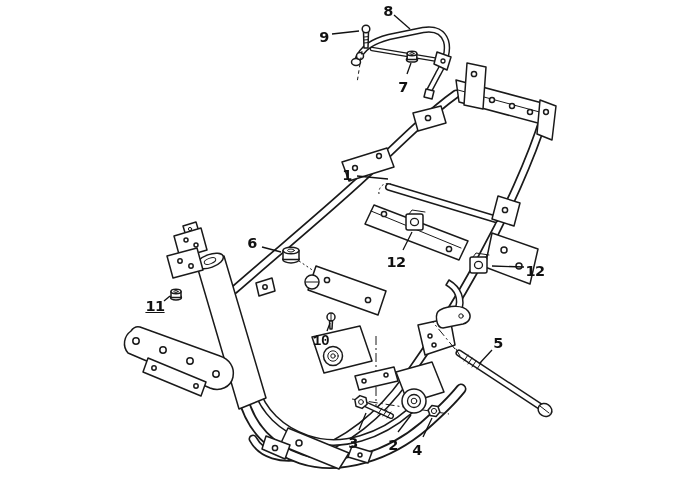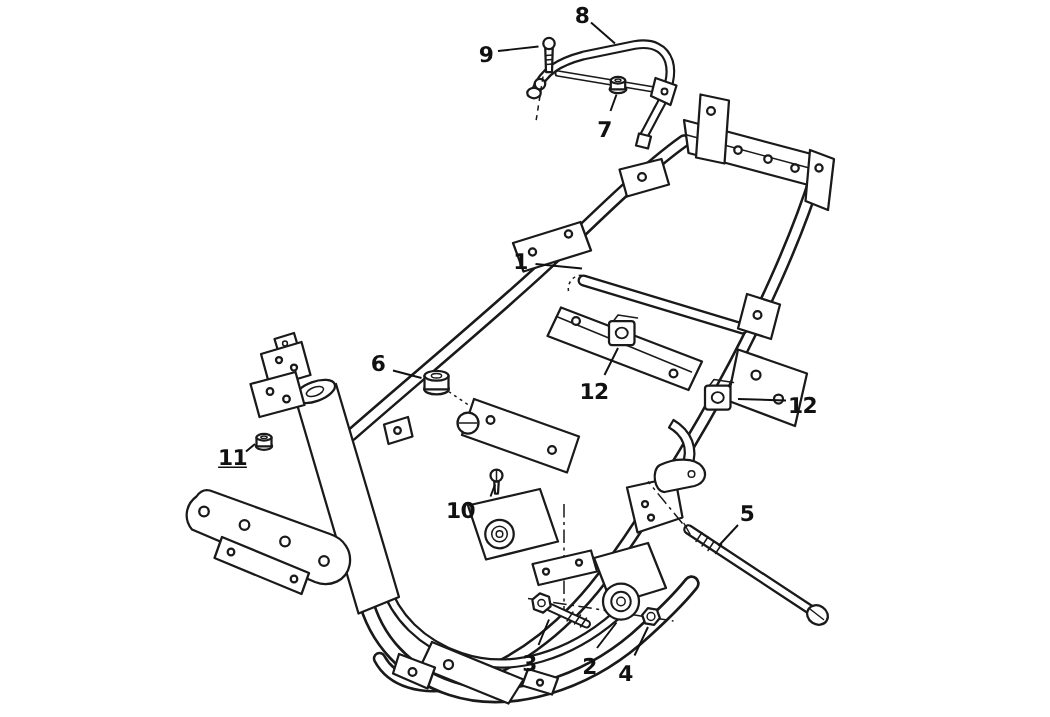--- a/index.html
+++ b/index.html
@@ -260,18 +260,18 @@
   <div>
     <span class="callout" style="left: 347px; top: 175px;">1</span>
     <span class="callout" style="left: 393px; top: 445px;">2</span>
     <span class="callout" style="left: 353px; top: 443px;">3</span>
     <span class="callout" style="left: 417px; top: 450px;">4</span>
     <span class="callout" style="left: 498px; top: 343px;">5</span>
     <span class="callout" style="left: 252px; top: 243px;">6</span>
     <span class="callout" style="left: 403px; top: 87px;">7</span>
     <span class="callout" style="left: 388px; top: 11px;">8</span>
     <span class="callout" style="left: 324px; top: 37px;">9</span>
-    <span class="callout" style="left: 307px; top: 341px;">10</span>
+    <span class="callout" style="left: 321px; top: 341px; font-family: Liberation Mono, monospace;">10</span>
     <span class="callout" style="left: 155px; top: 306px; text-decoration: underline;">11</span>
     <span class="callout" style="left: 396px; top: 262px;">12</span>
     <span class="callout" style="left: 535px; top: 271px;">12</span>
   </div>
 </div>
 
 </body></html>

